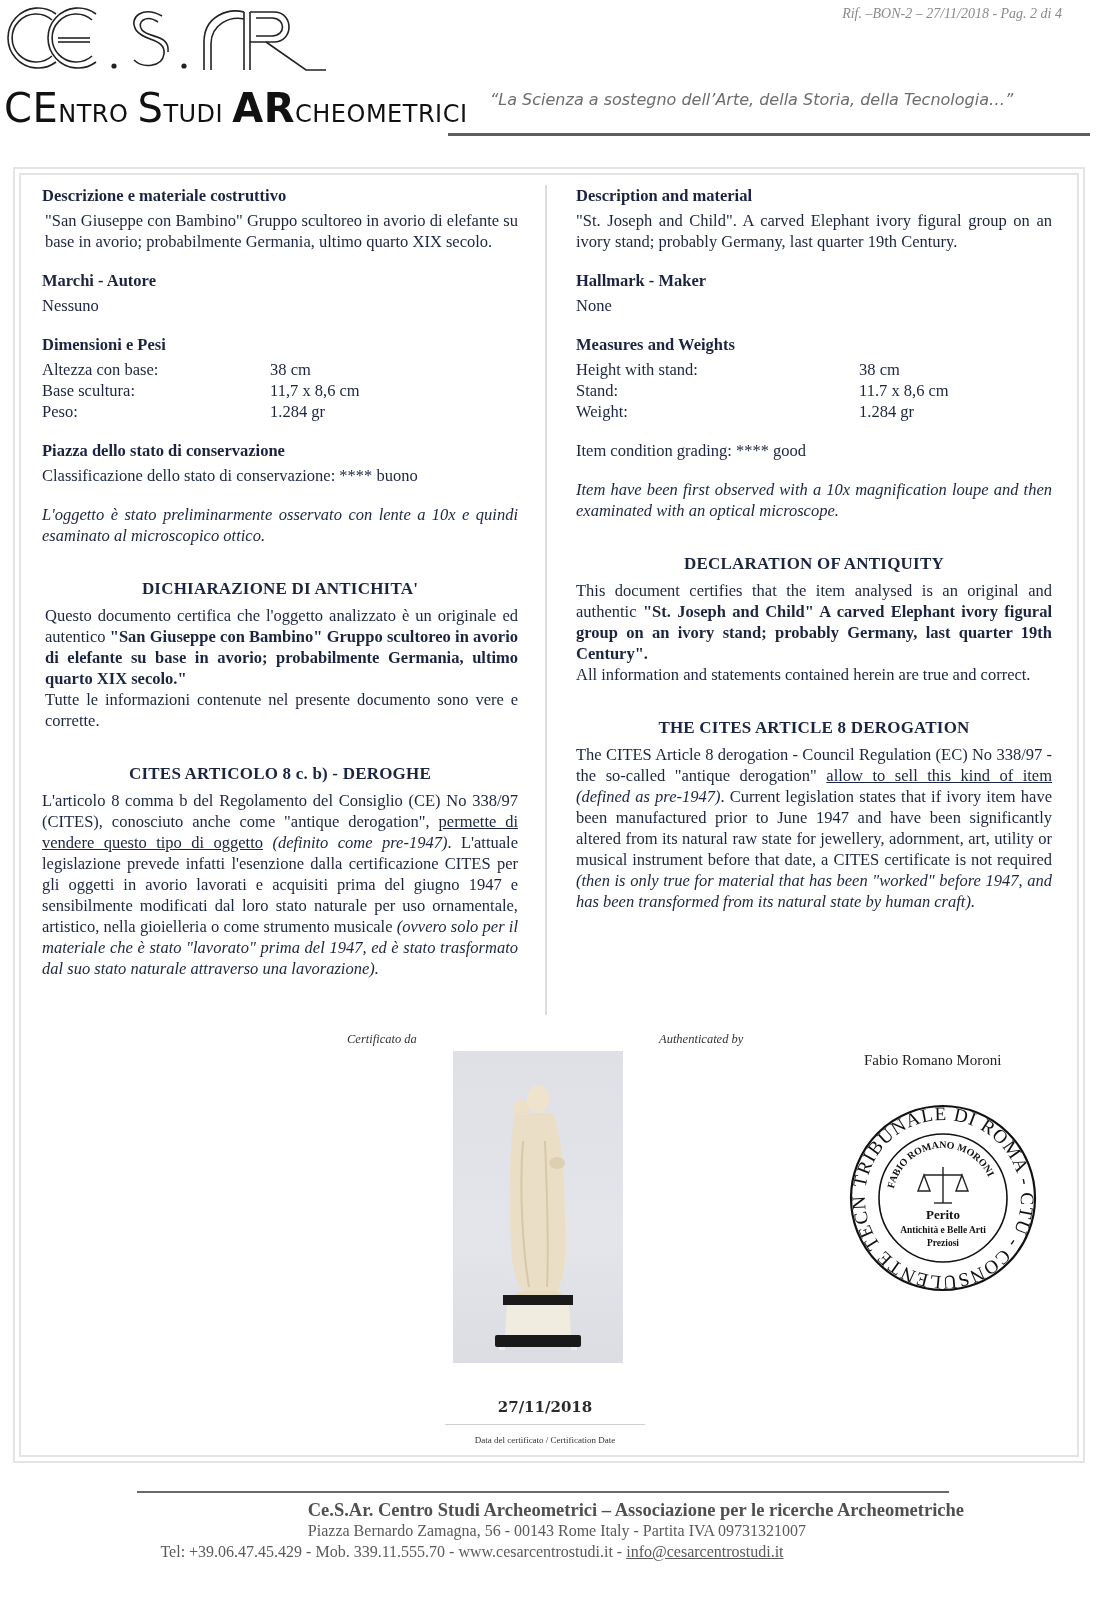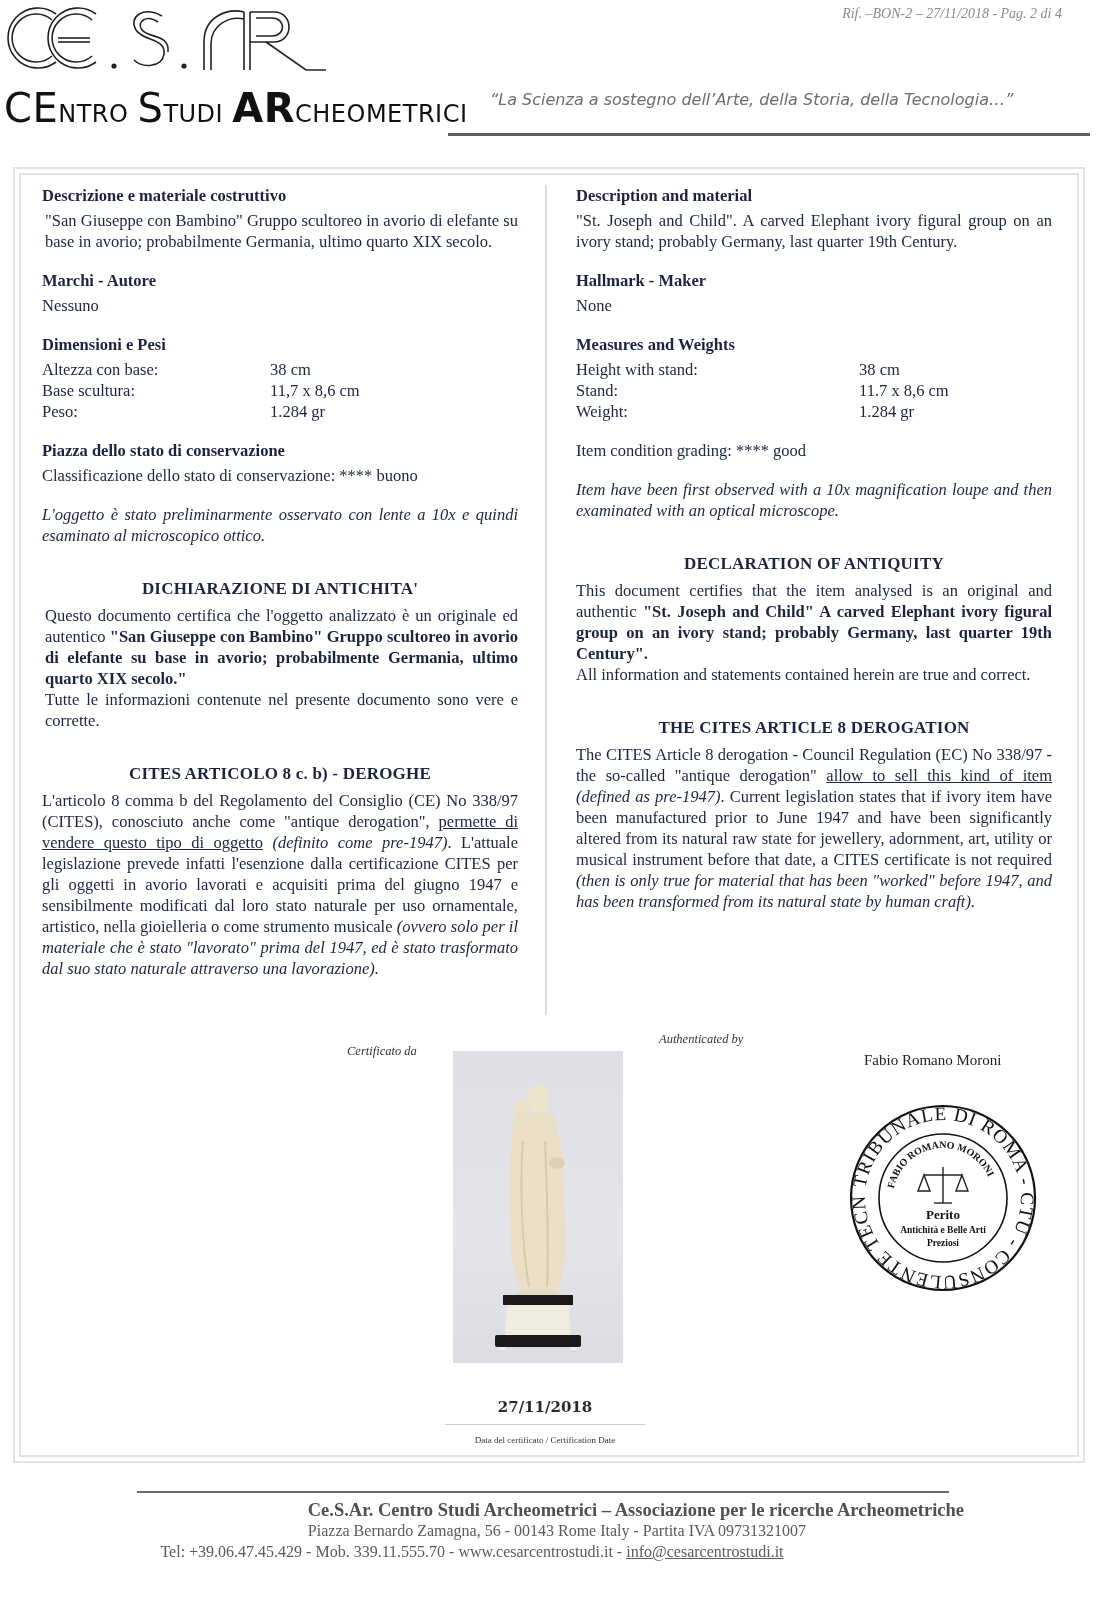--- a/index.html
+++ b/index.html
@@ -34,21 +34,21 @@
   .indent { padding-left: 3px; }
   .gap-m { height: 18px; }
   .meas { display: grid; grid-template-columns: 228px 1fr; }
   .right .meas { grid-template-columns: 283px 1fr; }
   .it { font-style: italic; }
   .center-h { font-weight: bold; text-align: center; font-size: 17px; margin: 14px 0 6px 0; letter-spacing: 0.2px; }
   .b { font-weight: bold; }
   .u { text-decoration: underline; }
 
   
-  .cert-label { position: absolute; left: 347px; top: 1032px; font-style: italic; font-size: 12.5px; color: #333; margin-top: 12px; }
+  .cert-label { position: absolute; left: 347px; top: 1032px; font-style: italic; font-size: 12.5px; color: #333; }
   .auth-label { position: absolute; left: 659px; top: 1032px; font-style: italic; font-size: 12.5px; color: #333; }
   .signer { position: absolute; left: 864px; top: 1052px; font-size: 15px; color: #222; }
   .photo { position: absolute; left: 453px; top: 1051px; width: 170px; height: 312px;
            background: linear-gradient(180deg, #dfe0e6 0%, #e4e5ea 60%, #dcdde2 100%); overflow: hidden; }
   .stamp { position: absolute; left: 848px; top: 1103px; width: 190px; height: 190px; }
   .date { position: absolute; left: 440px; top: 1398px; width: 210px; text-align: center;
           font-family: "DejaVu Serif", serif; font-weight: bold; font-size: 15px; color: #2a2a2a; }
   .date-rule { position: absolute; left: 445px; top: 1424px; width: 200px; height: 1px; background: #cfcfcf; }
   .date-cap { position: absolute; left: 440px; top: 1435px; width: 210px; text-align: center;
               font-size: 9px; color: #333; }

